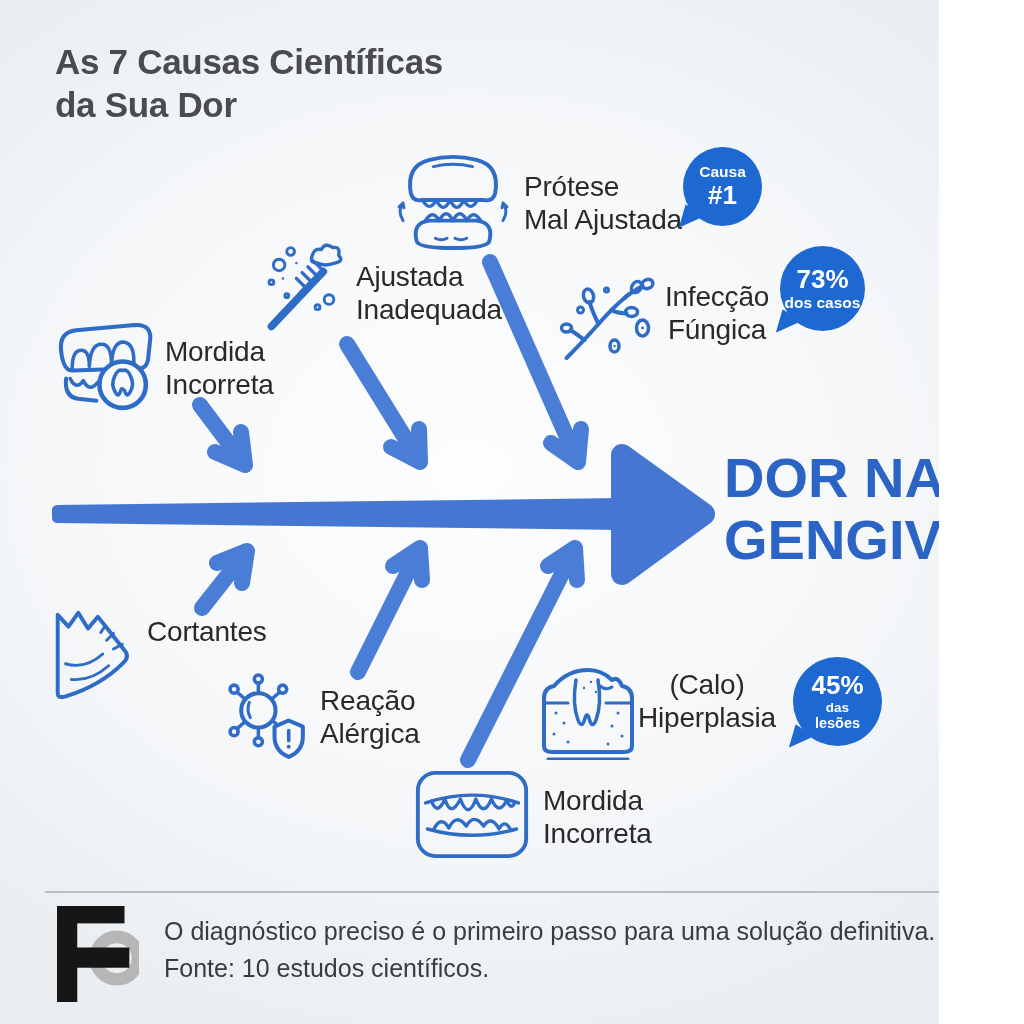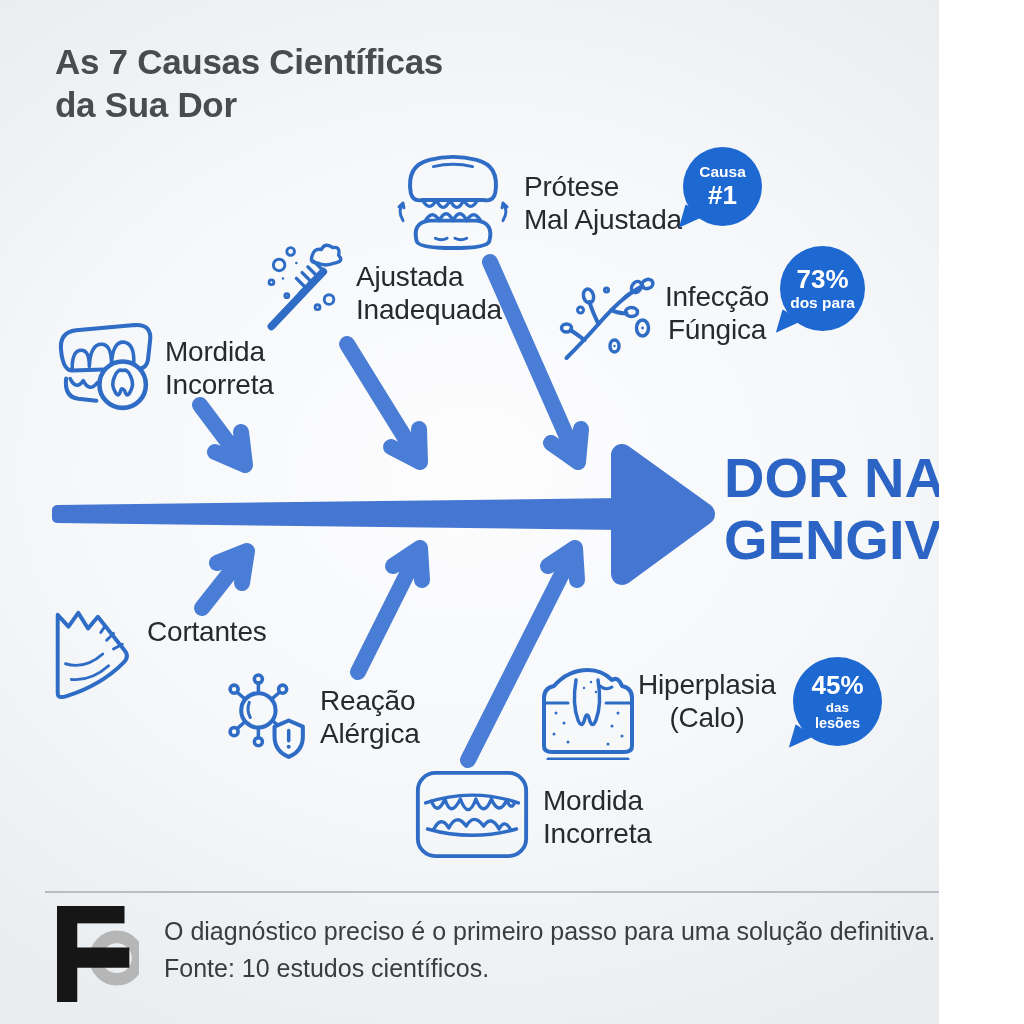--- a/index.html
+++ b/index.html
@@ -211,35 +211,35 @@
     <span>Incorreta</span>
   </div>
   <div class="label" style="left:147px;top:616px;">
     <span>Cortantes</span>
   </div>
   <div class="label" style="left:320px;top:685px;">
     <span>Reação</span>
     <span>Alérgica</span>
   </div>
   <div class="label center" style="left:627px;top:669px;width:160px;">
+    <span>(Calo)</span>
     <span>Hiperplasia</span>
-    <span>(Calo)</span>
   </div>
   <div class="label" style="left:543px;top:785px;">
     <span>Mordida</span>
     <span>Incorreta</span>
   </div>
 
   <div class="badge" style="left:683px;top:147px;width:79px;height:79px;">
     <span class="b-sm">Causa</span>
     <span class="b-lg">#1</span>
   </div>
   <div class="badge" style="left:780px;top:246px;width:85px;height:85px;justify-content:center;">
     <span class="b-lg">73%</span>
-    <span class="b-sm">dos para</span>
+    <span class="b-sm">dos casos</span>
   </div>
   <div class="badge" style="left:793px;top:657px;width:89px;height:89px;">
     <span class="b-lg">45%</span>
     <span class="b-sm" style="font-size:13.5px;">das</span>
     <span class="b-sm" style="font-size:14.5px;">lesões</span>
   </div>
 
   <div class="footer-divider"></div>
   <div class="logo">
     <svg viewBox="0 0 85 100">

